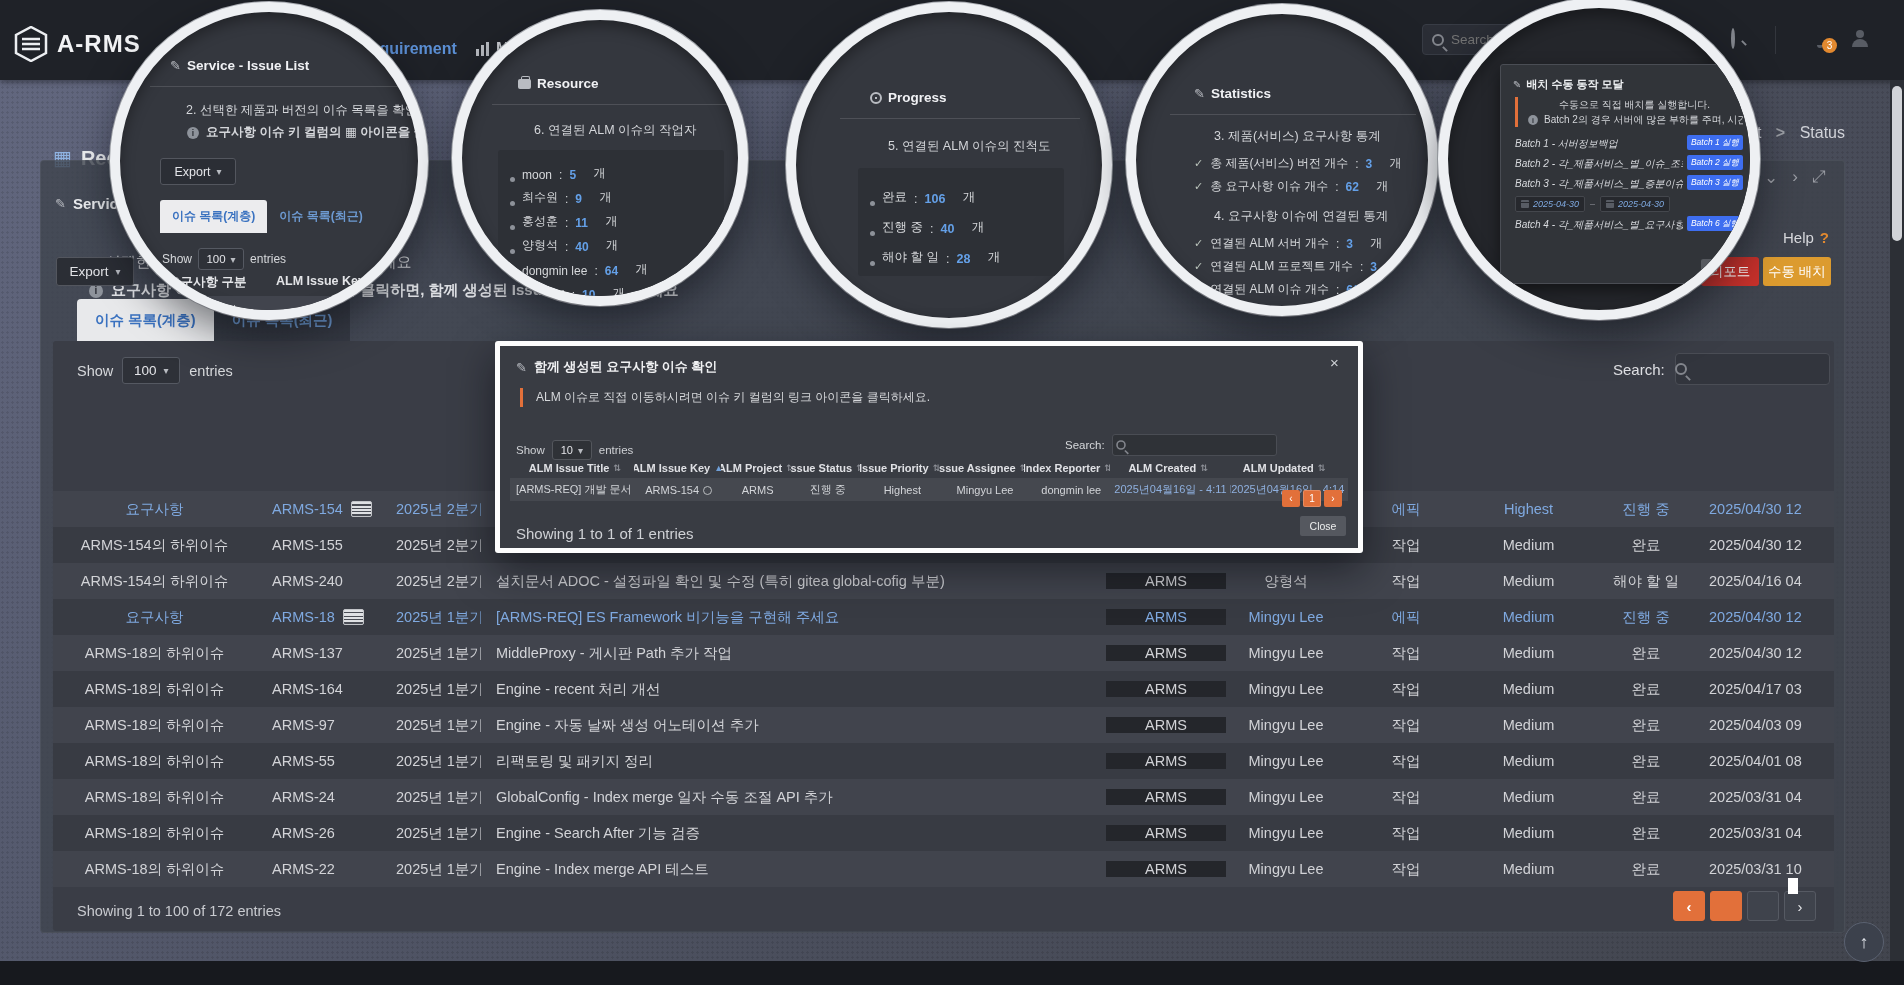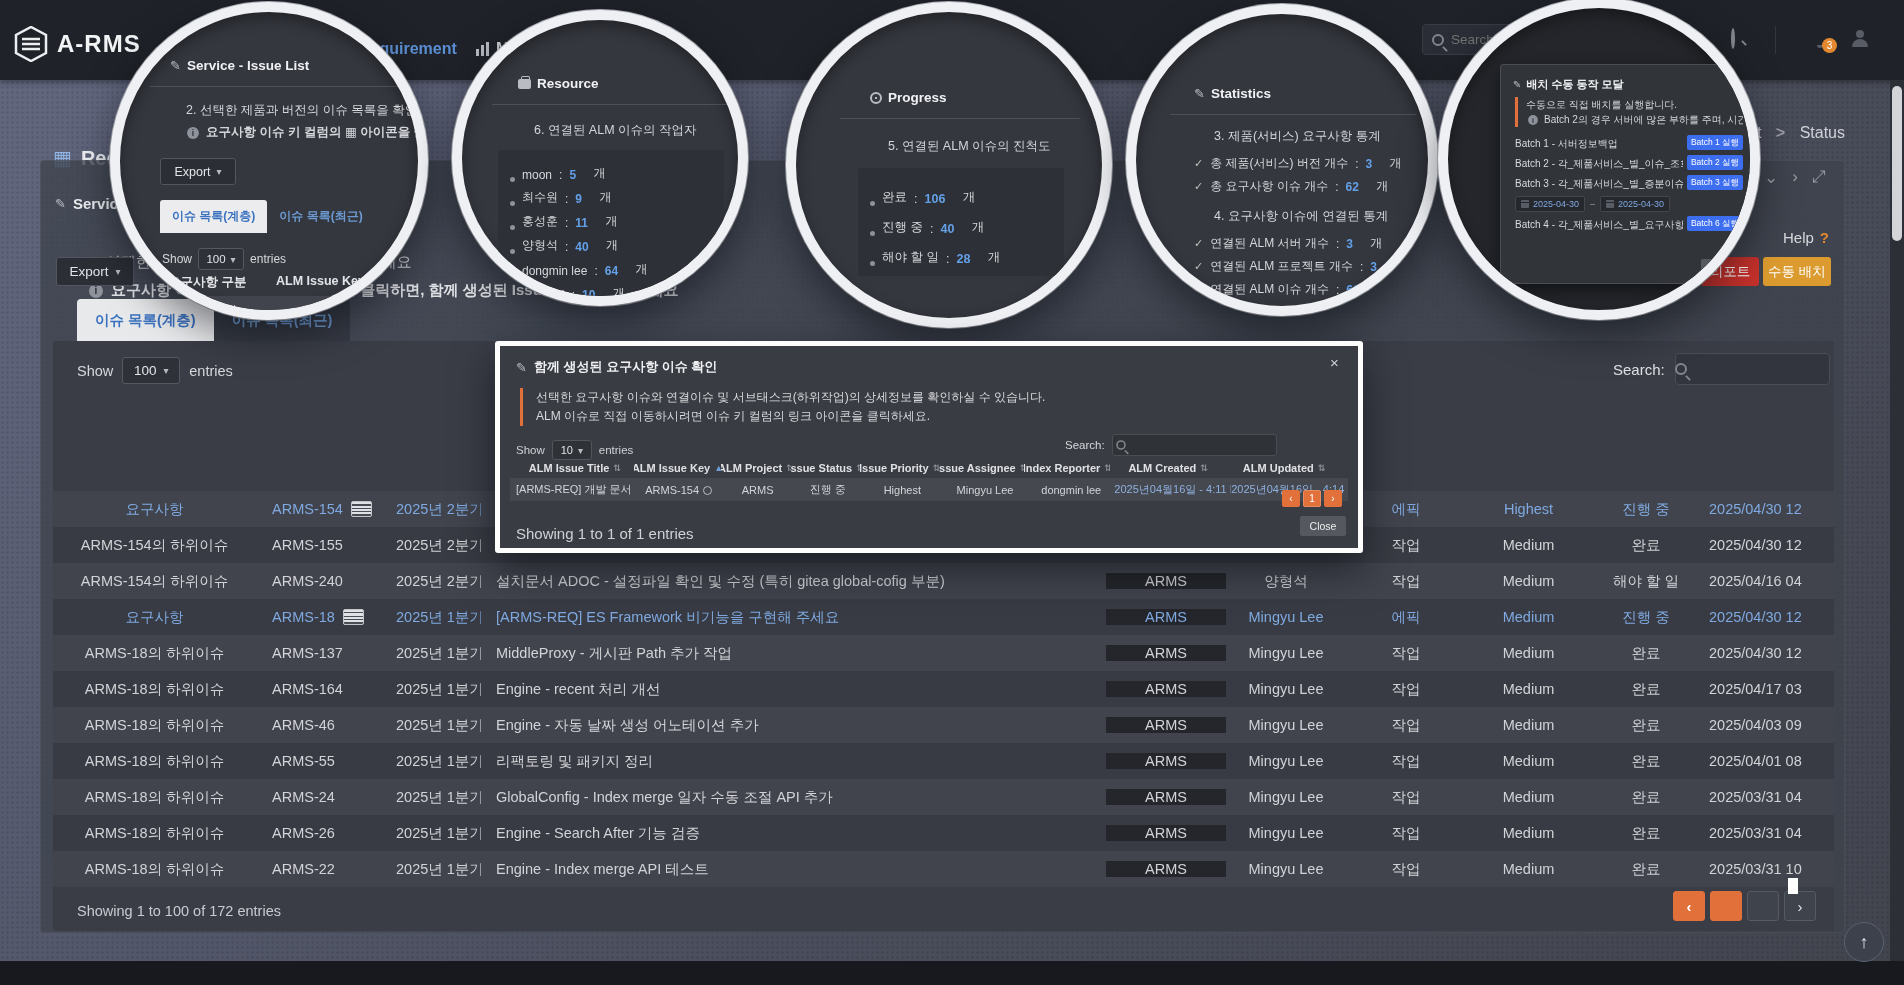--- a/index.html
+++ b/index.html
@@ -188,22 +188,22 @@
   .m-cell { position:absolute; color:#d2d3d7; font-size:12px; white-space:nowrap; }
 
   
   .c5 { background:#24262b; }
   .bmodal { position:absolute; left:52px; top:56px; width:254px; height:220px; background:#313439;
     border:1px solid #4a4d54; border-radius:3px; box-shadow:0 6px 16px rgba(0,0,0,.5); }
   .bm-title { position:absolute; left:12px; top:12px; color:#eef0f2; font-size:11px; font-weight:bold;
     display:flex; gap:5px; align-items:center; white-space:nowrap; }
   .bm-x { position:absolute; right:8px; top:8px; color:#c6c9cd; font-size:11px; cursor:pointer; }
   .bm-callout { position:absolute; left:14px; top:32px; border-left:3px solid #e2703a; padding-left:8px;
-    color:#d4d6da; font-size:10px; line-height:15px; white-space:nowrap; overflow:hidden; width:228px; }
-  .b-list { position:absolute; left:14px; top:72px; width:228px; }
+    color:#d4d6da; font-size:10px; line-height:15px; white-space:nowrap; overflow:hidden; width:228px;text-align:center; }
+  .b-list { position:absolute; left:14px; top:72px; width:228px;font-style:italic; }
   .b-item { position:relative; margin-bottom:6px; }
   .b-lbl { color:#d9dbdf; font-size:10px; white-space:nowrap; overflow:hidden; width:168px; }
   .b-btn { position:absolute; right:0; top:-2px; width:56px; height:15px; background:#3e6ef0; color:#fff;
     font-size:8.5px; border-radius:2px; display:flex; align-items:center; justify-content:center; cursor:pointer; }
   .b-dates { display:flex; gap:5px; align-items:center; margin:5px 0 2px; color:#9a9da4; font-size:9px; }
   .d-chip { display:flex; gap:4px; align-items:center; background:#26282d; border:1px solid #44474d;
     border-radius:2px; height:16px; padding:0 5px; color:#7fa9e0; font-size:9px; }
   .cal { width:8px; height:8px; background:#585c64; border-radius:1px; position:relative; }
   .cal::before { content:""; position:absolute; left:0; top:2px; width:8px; height:1px; background:#26282d; }
   .b-close { position:absolute; right:10px; bottom:8px; width:42px; height:16px; background:#56595f; color:#eceded;
@@ -397,21 +397,21 @@
     <div class="cell c5">ARMS</div>
     <div class="cell c6">Mingyu Lee</div>
     <div class="cell c7">작업</div>
     <div class="cell c8">Medium</div>
     <div class="cell c9">완료</div>
     <div class="cell c10">2025/04/17 03</div>
   </div>
           <div class="trow grid10">
     <div class="cell c1">ARMS-18의 하위이슈</div>
     <div class="cell c2">
-      <span>ARMS-46</span>
+      <span>ARMS-97</span>
 
     </div>
     <div class="cell c3">2025년 1분기</div>
     <div class="cell c4">Engine - 자동 날짜 생성 어노테이션 추가</div>
     <div class="cell c5">ARMS</div>
     <div class="cell c6">Mingyu Lee</div>
     <div class="cell c7">작업</div>
     <div class="cell c8">Medium</div>
     <div class="cell c9">완료</div>
     <div class="cell c10">2025/04/03 09</div>
@@ -490,21 +490,20 @@
   </div>
 
   <div class="lmodal">
     <div class="lmodal-in">
       <div class="lm-title">
         <span class="pencil">✎</span>
         <span>함께 생성된 요구사항 이슈 확인</span>
       </div>
       <span class="lm-x">×</span>
       <div class="lm-callout">
-        <div>선택한 요구사항 이슈와 연결이슈 및 서브태스크(하위작업)의 상세정보를 확인하실 수 있습니다.</div>
         <div>ALM 이슈로 직접 이동하시려면 이슈 키 컬럼의 링크 아이콘을 클릭하세요.</div>
       </div>
       <div class="lm-show">
         <span>Show</span>
         <span class="lm-select">
           <span>10</span>
           <span class="caret">▾</span>
         </span>
         <span>entries</span>
       </div>

